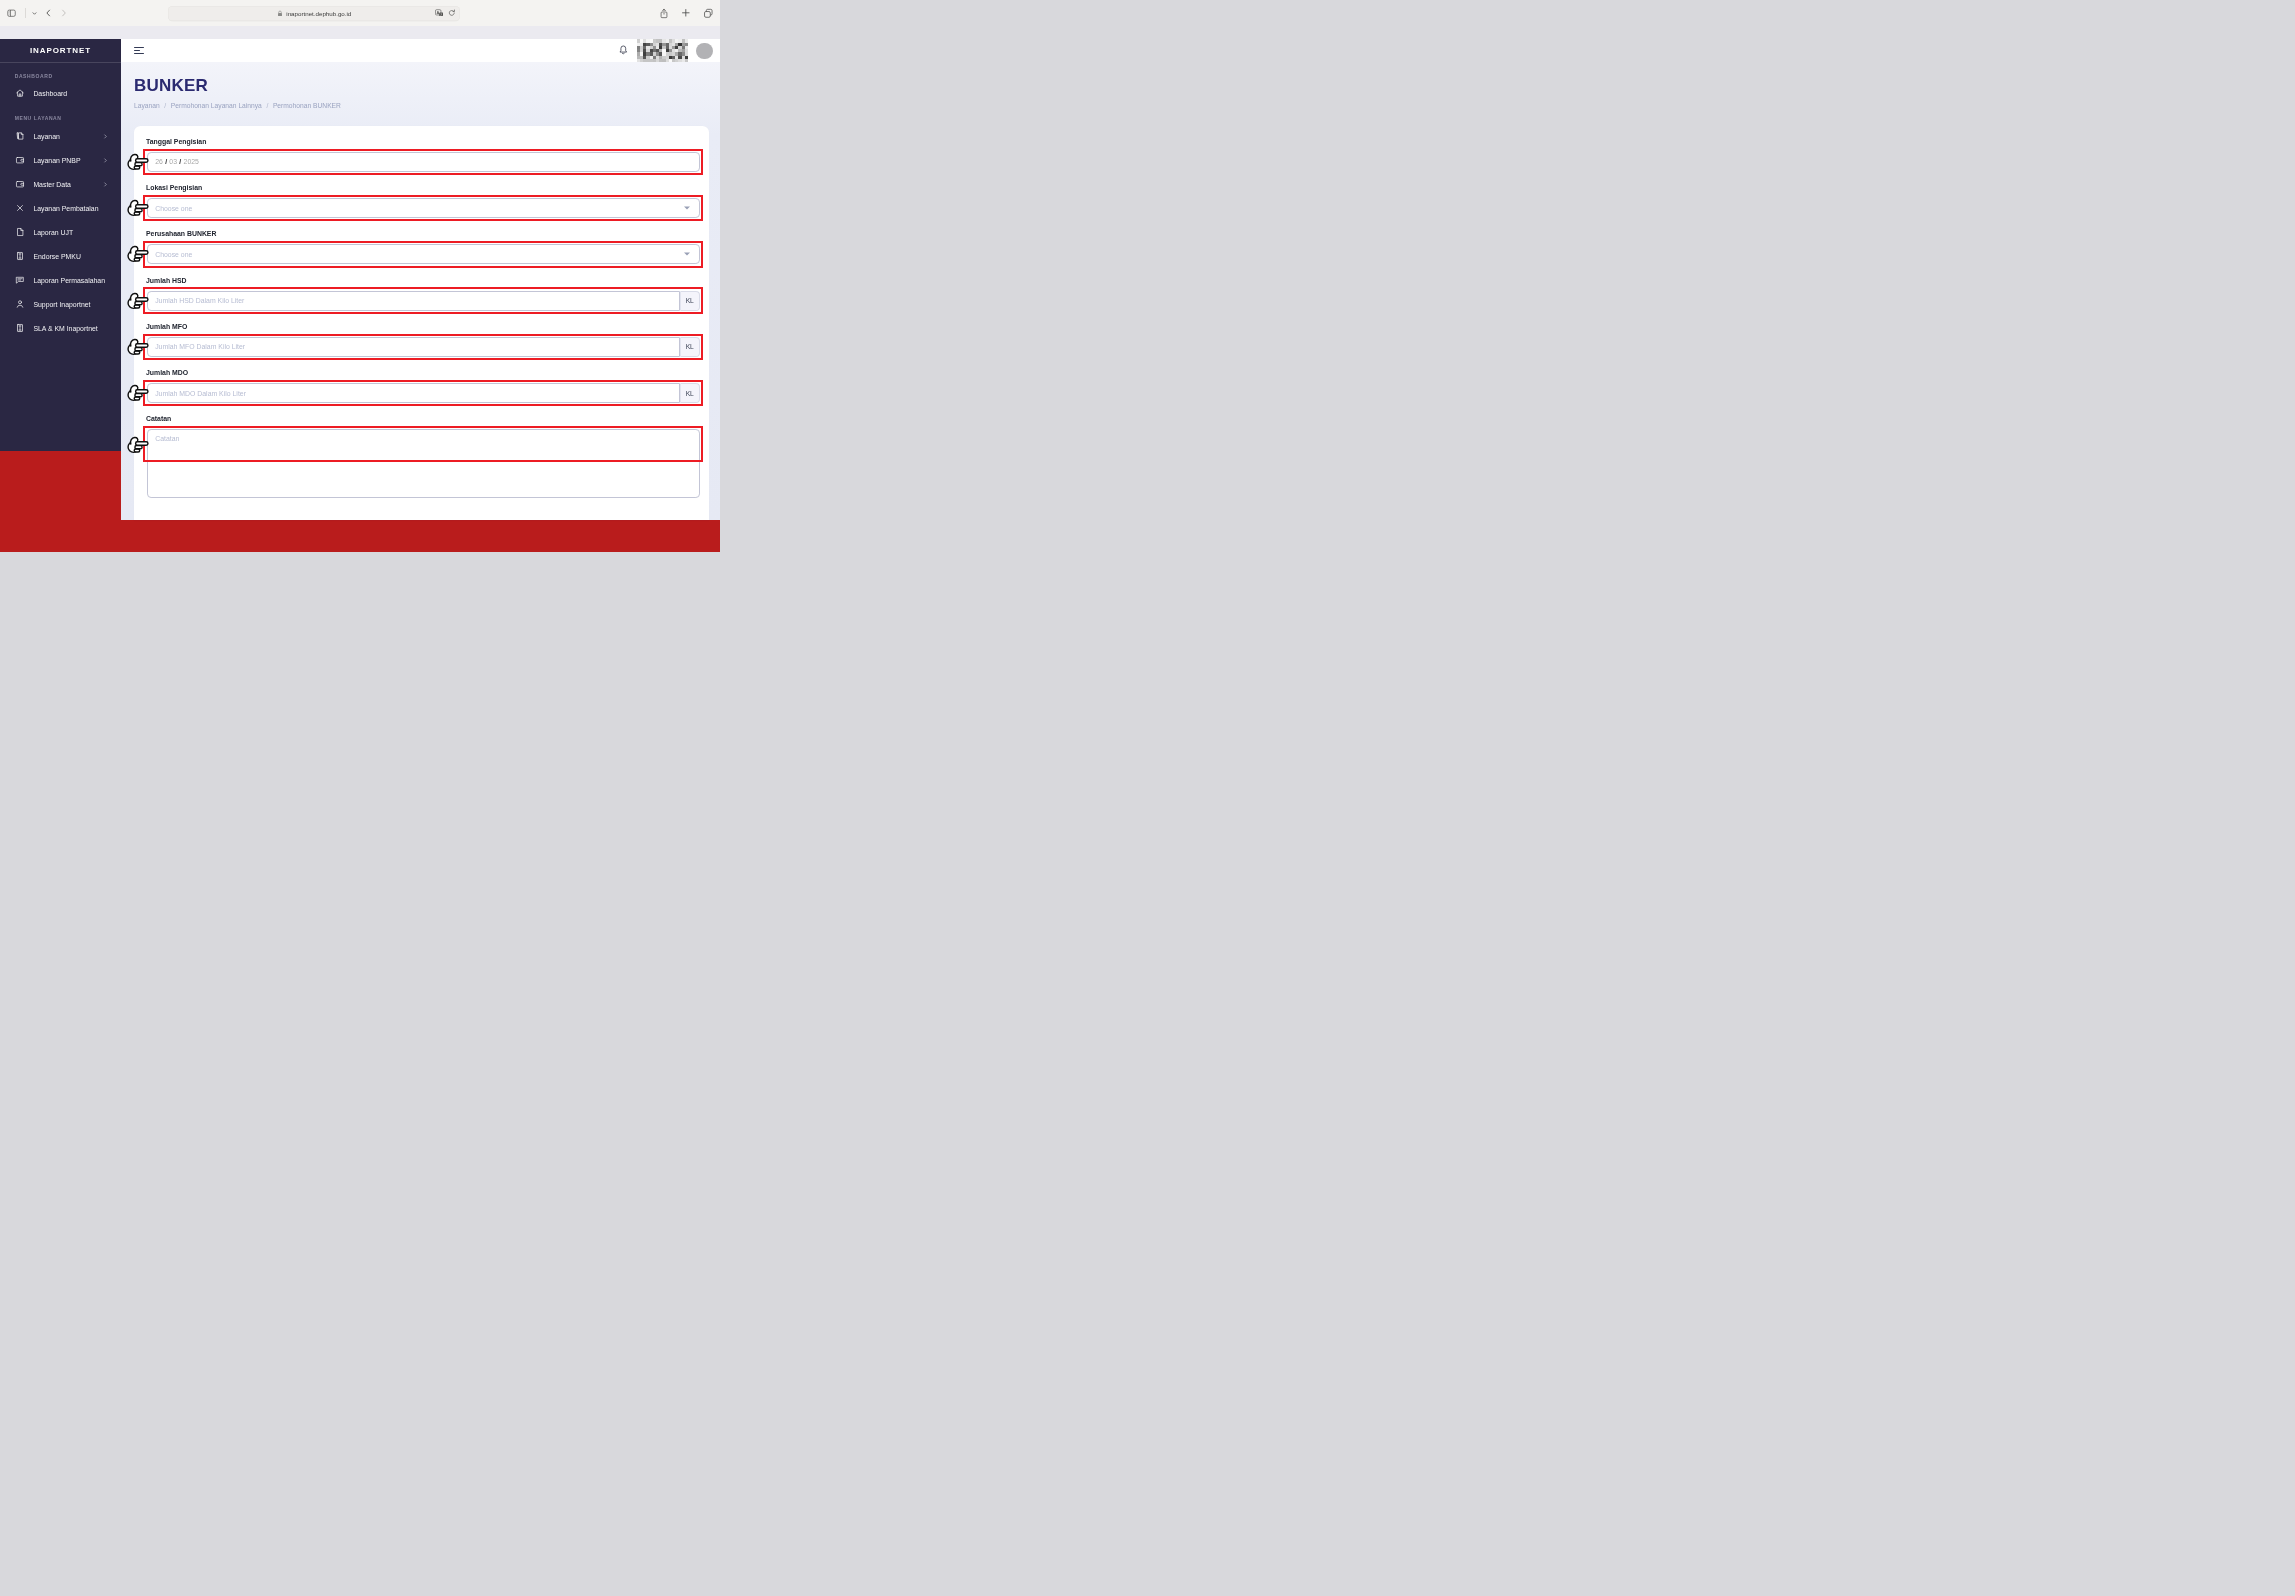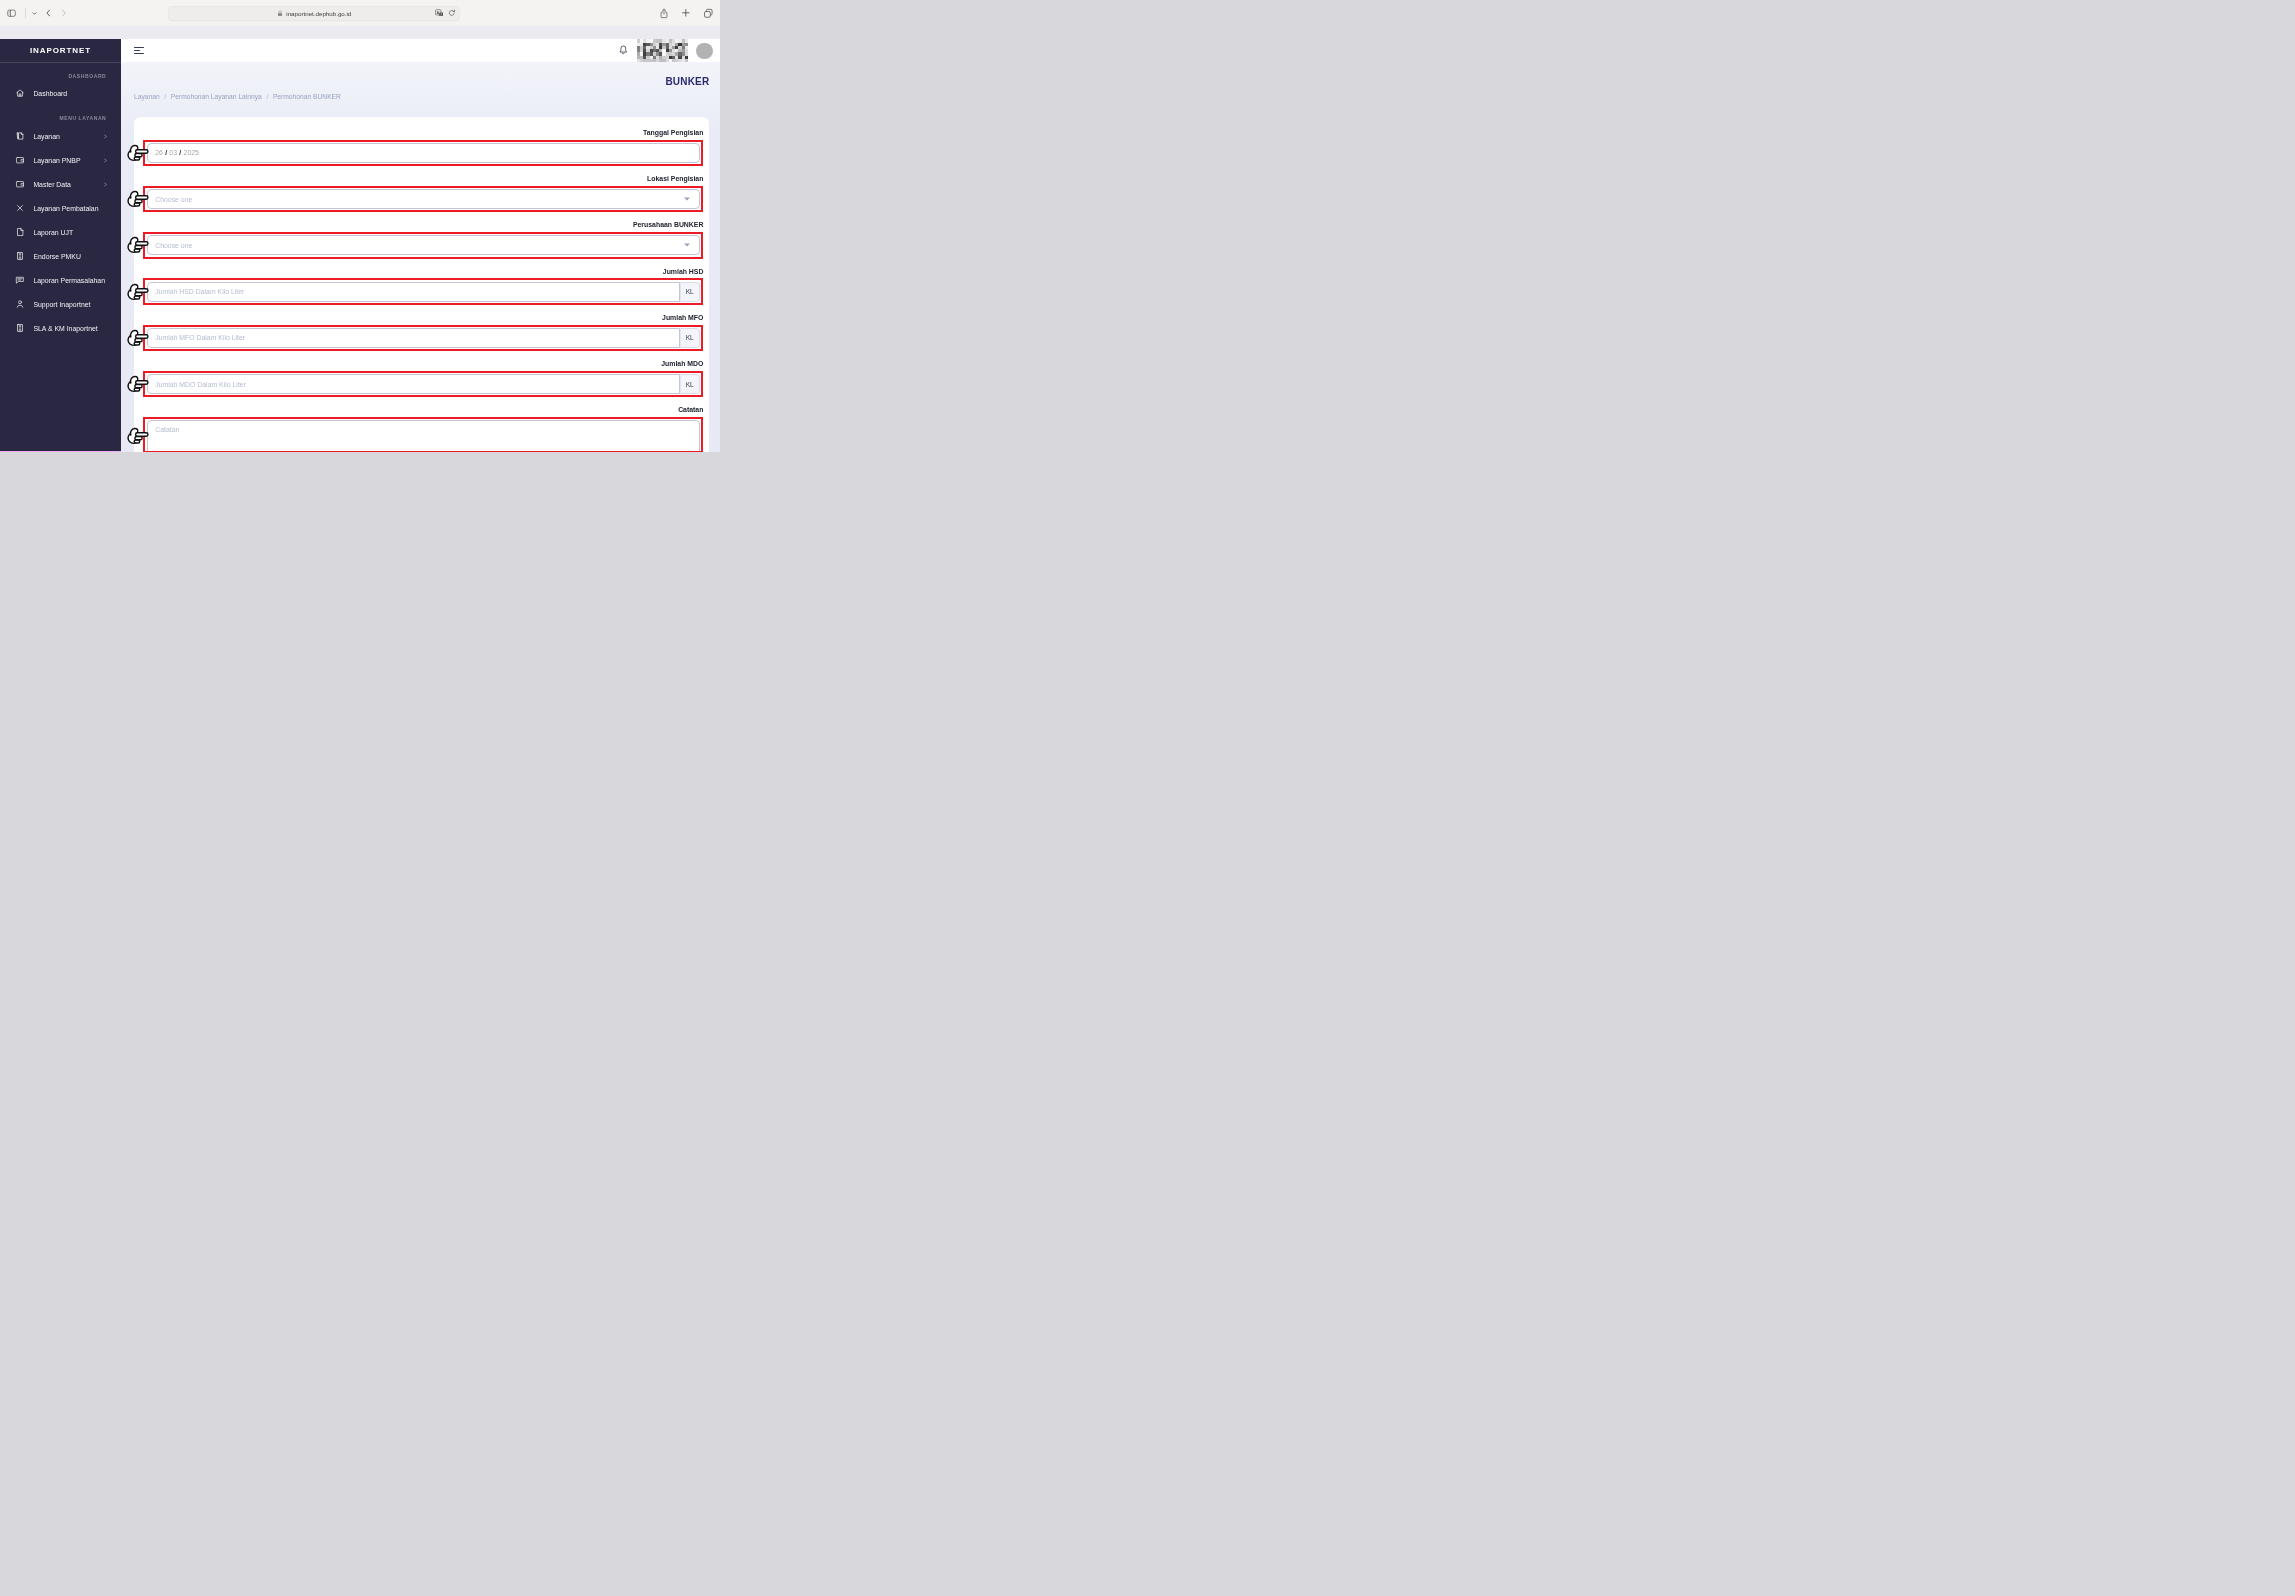--- a/index.html
+++ b/index.html
@@ -1,21 +1,21 @@
 <!DOCTYPE html>
 <html style="--highlight_red: #ed1c24; --sidebar_bg: #2a2743; --title_color: #2b2a70; --input_border: #c3c5d6; --placeholder: #b6bcd2;font-size:7.3px"><head>
 <meta charset="utf-8">
 <style>
   :root{
     --highlight_red:#ed1c24; --sidebar_bg:#2a2743; --title_color:#2b2a70;
     --input_border:#c3c5d6; --placeholder:#b6bcd2;
   }
   *{box-sizing:border-box; margin:0; padding:0;}
   body{font-family:"Liberation Sans",sans-serif; background:#d8d8dc;}
-  .screen{width:720px;height:452px;position:relative;overflow:hidden;background:#f0abfc;text-align:right;}
+  .screen{width:720px;height:552px;position:relative;overflow:hidden;background:#b91c1c;}
 
   
   .chrome{height:26px;background:#f4f3f1;display:flex;align-items:center;padding:0 6.4px;color:#5a5a58;}
   .chrome .cluster{display:flex;align-items:center;gap:6.4px;}
   .chrome svg{display:block;}
   .vdiv{width:0.5px;height:10px;background:#dcdad7;margin:0 0.9px;}
   .navbtn{color:#4a4a48;}
   .navbtn.dim{color:#bcbab7;}
   .urlbar{width:292px;height:15px;margin:0 auto;background:#efedeb;border-radius:4.6px;
     box-shadow:inset 0 0 0 0.5px #e6e4e1,0 0.5px 0.5px rgba(0,0,0,.04);
@@ -43,21 +43,21 @@
   .hamburger{display:flex;flex-direction:column;gap:1.8px;cursor:pointer;}
   .hamburger span{height:1.2px;border-radius:0.9px;background:#333a55;width:9.6px;}
   .hamburger span:nth-child(2){width:6.4px;}
   .hdr-right{margin-left:auto;display:flex;align-items:center;gap:8.3px;}
   .bell{color:#3d4152;}
   .censored{width:51px;height:23px;display:grid;grid-template-columns:repeat(16,1fr);grid-auto-rows:1fr;}
   .avatar{width:16.5px;height:16.5px;border-radius:50%;background:#b2b2b5;}
 
   .content{flex:1;background:linear-gradient(180deg,#f3f4fa 0%,#e9ecf6 16%,#e6e9f4 100%);
     padding:13.8px 10.6px 0 13px;overflow:visible;}
-  h1.pgtitle{font-size:10px;font-weight:800;letter-spacing:0.2px;color:var(--title_color);margin-bottom:6px;}
+  h1.pgtitle{font-size:17px;font-weight:800;letter-spacing:0.2px;color:var(--title_color);margin-bottom:6px;}
   .breadcrumb{display:flex;gap:4.6px;font-size:6.7px;color:#9aa3c0;}
   .breadcrumb .sep{color:#b0b7cc;}
 
   .card{margin-top:16.5px;background:#fff;border-radius:6.4px 6.4px 0 0;min-height:321px;
     padding:12.4px 6px 18.4px 9.2px;box-shadow:0 0.5px 0.9px rgba(40,40,90,.05);}
 
   .field .flabel{font-size:6.9px;font-weight:700;color:#20242f;margin:0 0 3.7px 2.8px;}
   .field + .field .flabel{margin-top:9.2px;}
   .redbox{position:relative;padding:3.2px 3.7px;}
   .red-frame{position:absolute;inset:0;border:2.3px solid var(--highlight_red);z-index:2;pointer-events:none;}

